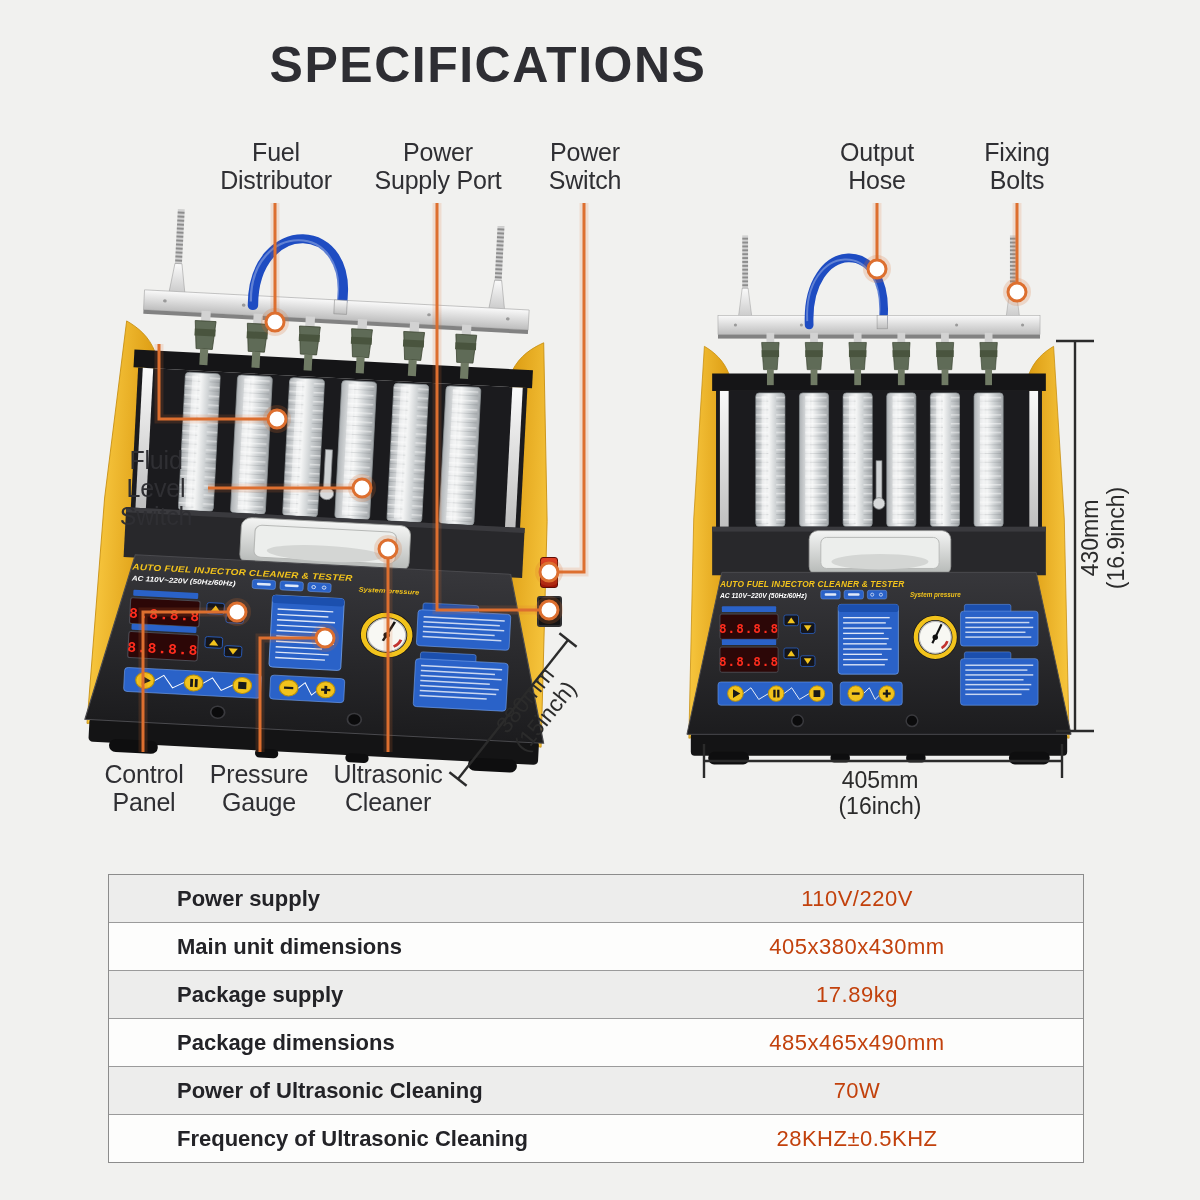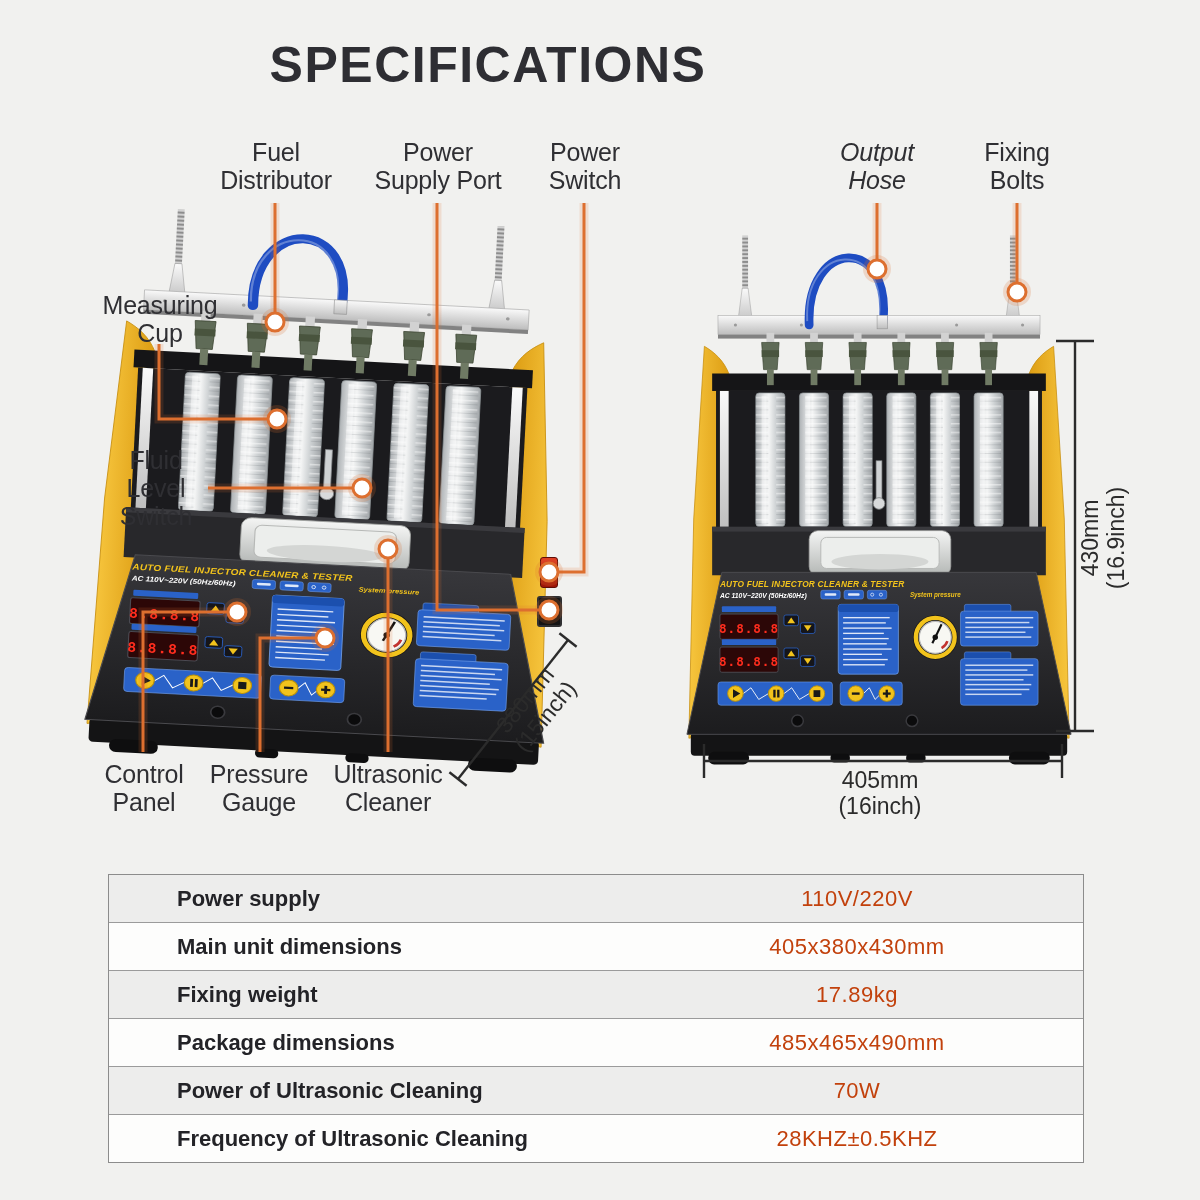--- a/index.html
+++ b/index.html
@@ -400,31 +400,27 @@
       <div>Distributor</div>
     </div>
     <div class="callout-label" style="left:328px;top:138px;">
       <div>Power</div>
       <div>Supply Port</div>
     </div>
     <div class="callout-label" style="left:475px;top:138px;">
       <div>Power</div>
       <div>Switch</div>
     </div>
-    <div class="callout-label" style="left:767px;top:138px;font-style:italic;">
+    <div class="callout-label" style="left:767px;top:138px;">
       <div>Output</div>
       <div>Hose</div>
     </div>
     <div class="callout-label" style="left:907px;top:138px;">
       <div>Fixing</div>
       <div>Bolts</div>
-    </div>
-    <div class="callout-label" style="left:50px;top:291px;">
-      <div>Measuring</div>
-      <div>Cup</div>
     </div>
     <div class="callout-label" style="left:46px;top:446px;">
       <div>Fluid</div>
       <div>Level</div>
       <div>Switch</div>
     </div>
     <div class="callout-label" style="left:34px;top:760px;">
       <div>Control</div>
       <div>Panel</div>
     </div>
@@ -454,21 +450,21 @@
   <div id="spec-table">
     <div class="spec-row">
       <div class="cell-label">Power supply</div>
       <div class="cell-value">110V/220V</div>
     </div>
     <div class="spec-row">
       <div class="cell-label">Main unit dimensions</div>
       <div class="cell-value">405x380x430mm</div>
     </div>
     <div class="spec-row">
-      <div class="cell-label">Fixing weight</div>
+      <div class="cell-label">Package supply</div>
       <div class="cell-value">17.89kg</div>
     </div>
     <div class="spec-row">
       <div class="cell-label">Package dimensions</div>
       <div class="cell-value">485x465x490mm</div>
     </div>
     <div class="spec-row">
       <div class="cell-label">Power of Ultrasonic Cleaning</div>
       <div class="cell-value">70W</div>
     </div>

